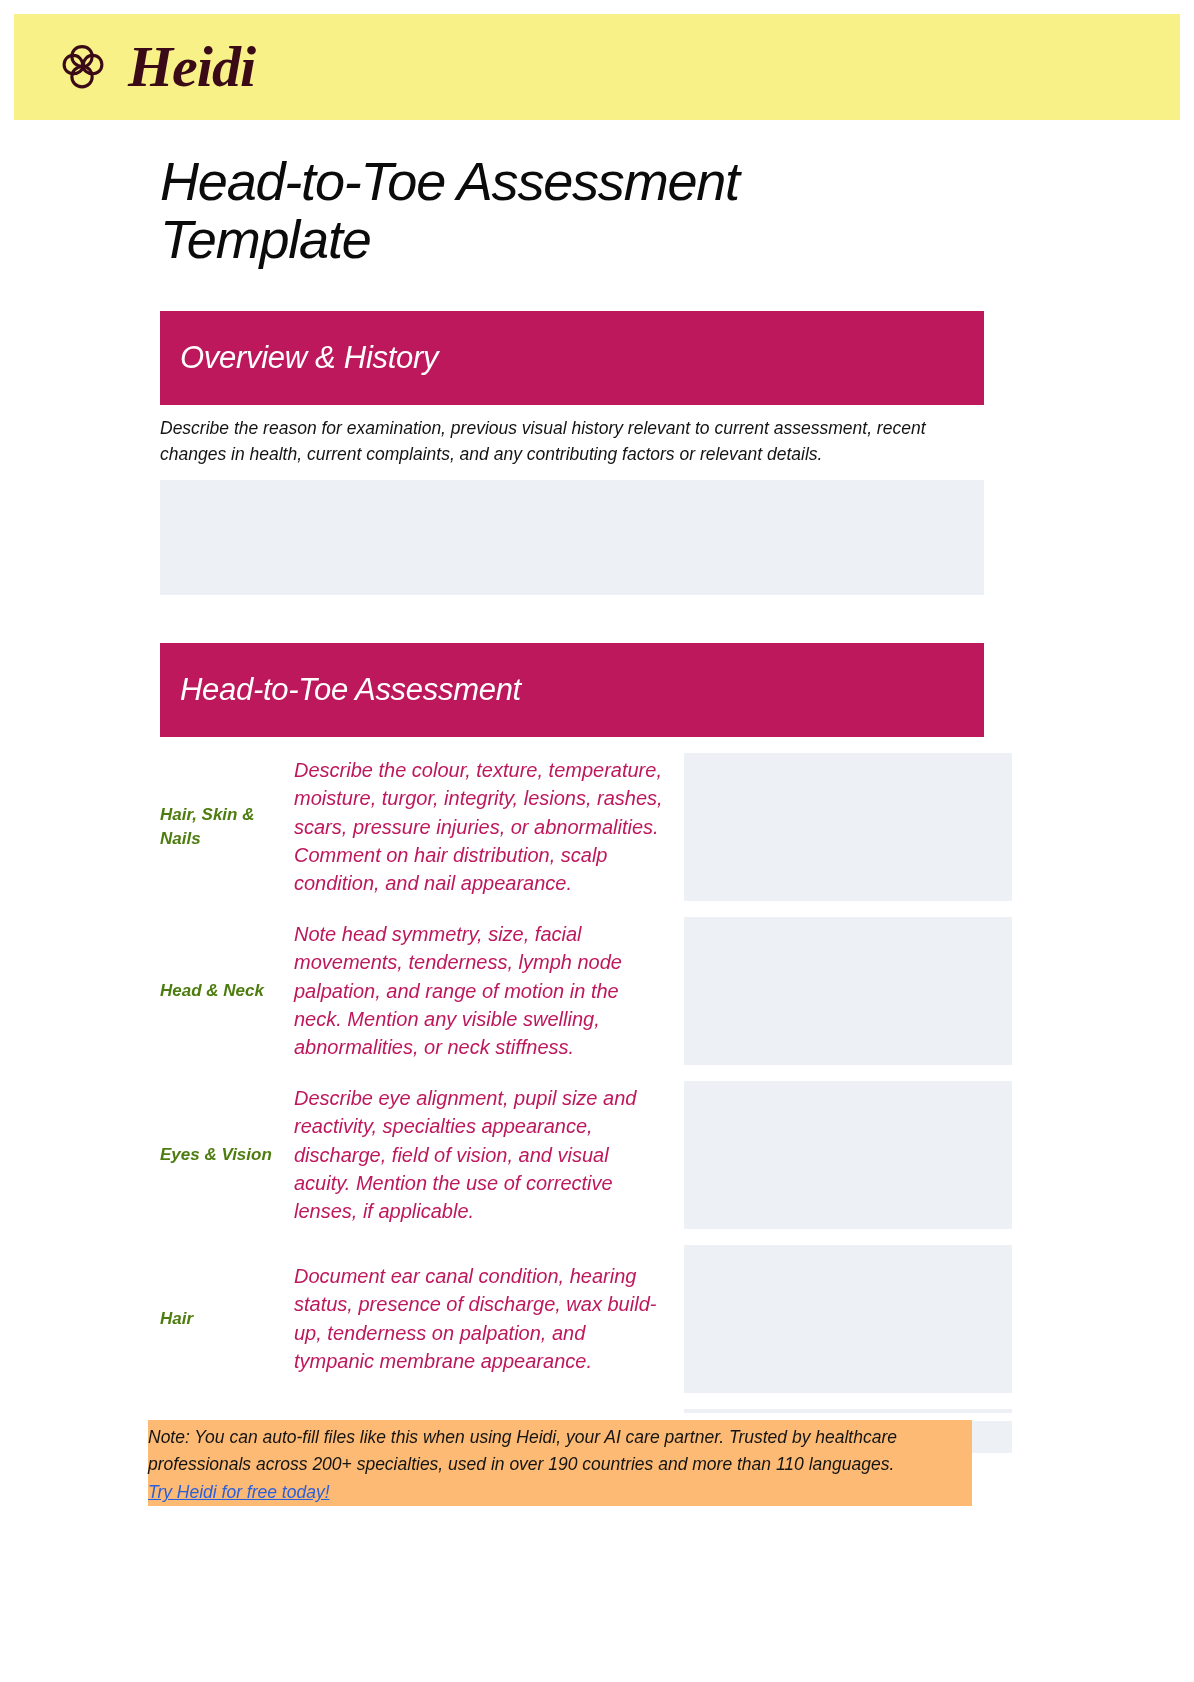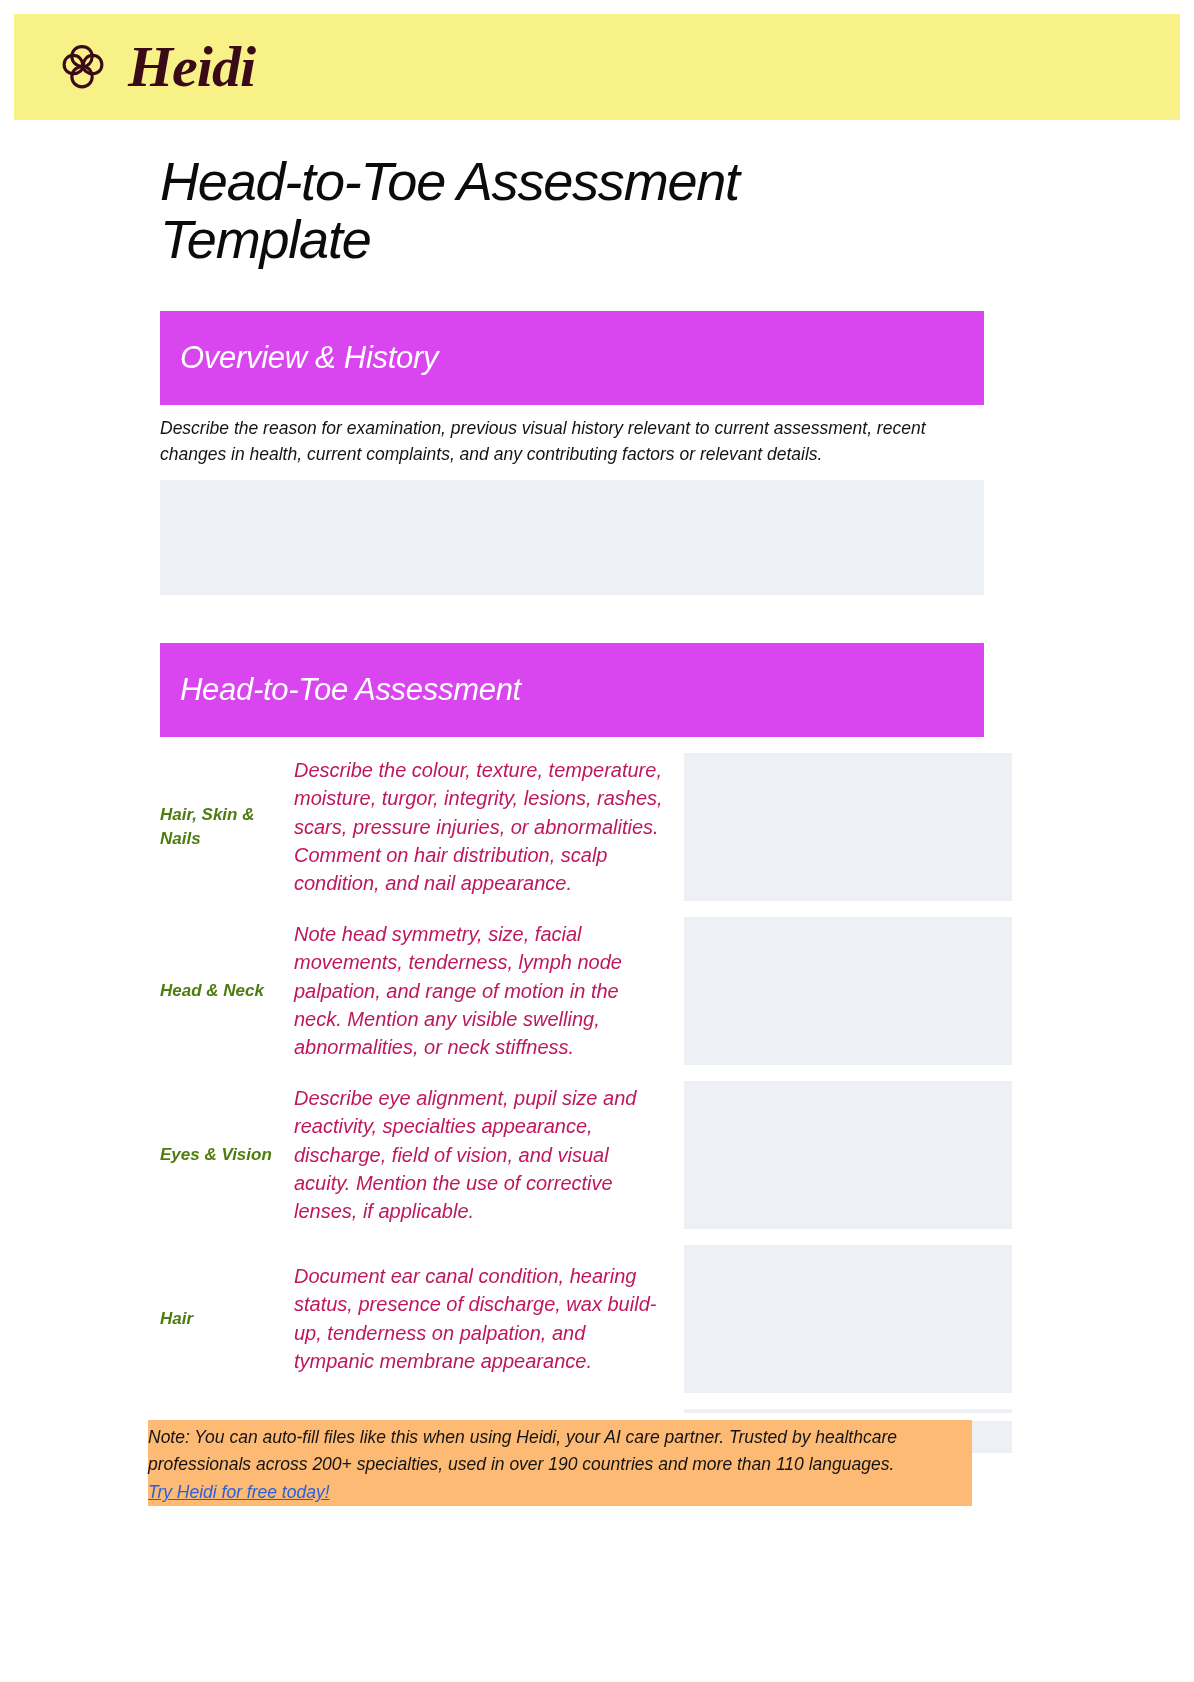--- a/index.html
+++ b/index.html
@@ -94,21 +94,21 @@
     font-size: 54px;
     font-weight: 400;
     line-height: 1.08;
     letter-spacing: -1.2px;
     color: #0B0B0B;
     margin: 0 0 42px 0;
     max-width: 760px;
   }
 
   .section-header {
-    background: #d946ef;
+    background: #be185d;
     color: #FFFFFF;
     font-size: 31px;
     font-weight: 400;
     letter-spacing: -0.3px;
     padding: 22px 0 22px 20px;
     box-sizing: border-box;
     width: 824px;
     height: 94px;
     display: flex;
     align-items: center;

